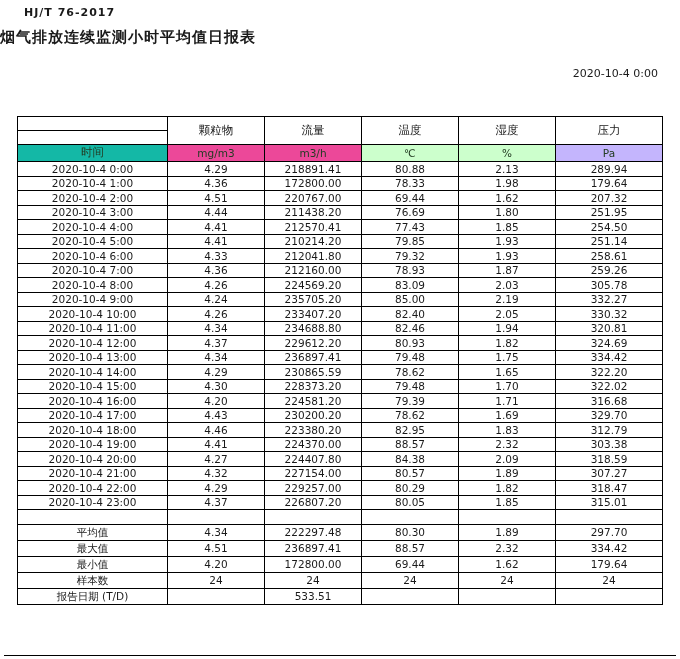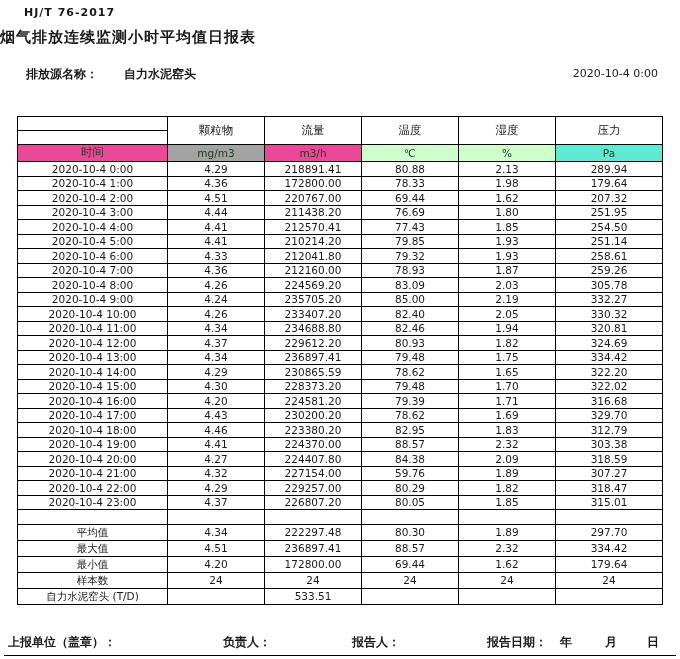--- a/index.html
+++ b/index.html
@@ -52,23 +52,20 @@
 </style>
 </head>
 <body>
 
 <div class="page">
 
   <div class="std-no">HJ/T 76-2017</div>
 
   <div class="title">烟气排放连续监测小时平均值日报表</div>
 
-  <div class="source-row">
-    <span>排放源名称：</span><span class="source-name">自力水泥窑头</span>
-  </div>
 
   <div class="report-time">2020-10-4 0:00</div>
 
   <table class="report">
     <colgroup>
       <col style="width:150px">
         <col style="width:97px">
         <col style="width:97px">
       <col style="width:97px">
         <col style="width:97px">
@@ -80,26 +77,26 @@
         <td rowspan="2" class="colhead">颗粒物</td>
         <td rowspan="2" class="colhead">流量</td>
         <td rowspan="2" class="colhead">温度</td>
         <td rowspan="2" class="colhead">湿度</td>
         <td rowspan="2" class="colhead">压力</td>
       </tr>
       <tr class="hrow">
         <td></td>
       </tr>
       <tr class="green-row">
-        <td class="time-label" style="background: #ec4899; color: rgb(34, 59, 34);">时间</td>
-        <td style="background: #a3a3a3; color: rgb(34, 59, 34);">mg/m3</td>
+        <td class="time-label" style="background: #14b8a6; color: rgb(34, 59, 34);">时间</td>
+        <td style="background: #ec4899; color: rgb(34, 59, 34);">mg/m3</td>
         <td style="background: #ec4899; color: rgb(34, 59, 34);">m3/h</td>
         <td style="background: rgb(204, 255, 204); color: rgb(34, 59, 34);">℃</td>
         <td style="background: rgb(204, 255, 204); color: rgb(34, 59, 34);">%</td>
-        <td style="background: #5eead4; color: rgb(34, 59, 34);">Pa</td>
+        <td style="background: #c4b5fd; color: rgb(34, 59, 34);">Pa</td>
       </tr>
     </thead>
     <tbody>
         <tr>
           <td class="cell-time">2020-10-4 0:00</td>
           <td>4.29</td>
           <td>218891.41</td>
           <td>80.88</td>
           <td>2.13</td>
           <td>289.94</td>
@@ -261,21 +258,21 @@
           <td>4.27</td>
           <td>224407.80</td>
           <td>84.38</td>
           <td>2.09</td>
           <td>318.59</td>
         </tr>
         <tr>
           <td class="cell-time">2020-10-4 21:00</td>
           <td>4.32</td>
           <td>227154.00</td>
-          <td>59.76</td>
+          <td>80.57</td>
           <td>1.89</td>
           <td>307.27</td>
         </tr>
         <tr>
           <td class="cell-time">2020-10-4 22:00</td>
           <td>4.29</td>
           <td>229257.00</td>
           <td>80.29</td>
           <td>1.82</td>
           <td>318.47</td>
@@ -322,36 +319,27 @@
         </tr>
         <tr class="summary-row">
           <td class="summary-label">样本数</td>
           <td>24</td>
           <td>24</td>
           <td>24</td>
           <td>24</td>
           <td>24</td>
         </tr>
         <tr class="summary-row">
-          <td class="summary-label">自力水泥窑头 (T/D)</td>
+          <td class="summary-label">报告日期 (T/D)</td>
           <td></td>
           <td>533.51</td>
           <td></td>
           <td></td>
           <td></td>
         </tr>
       </tbody>
   </table>
 
 
-  <div class="footer-line">
-    <span class="f-unit">上报单位（盖章）：</span>
-    <span class="f-resp">负责人：</span>
-    <span class="f-reporter">报告人：</span>
-    <span class="f-date">报告日期：</span>
-    <span class="f-year">年</span>
-    <span class="f-month">月</span>
-    <span class="f-day">日</span>
-  </div>
 
   <div class="bottom-rule"></div>
 
 </div>
 
 </body></html>

